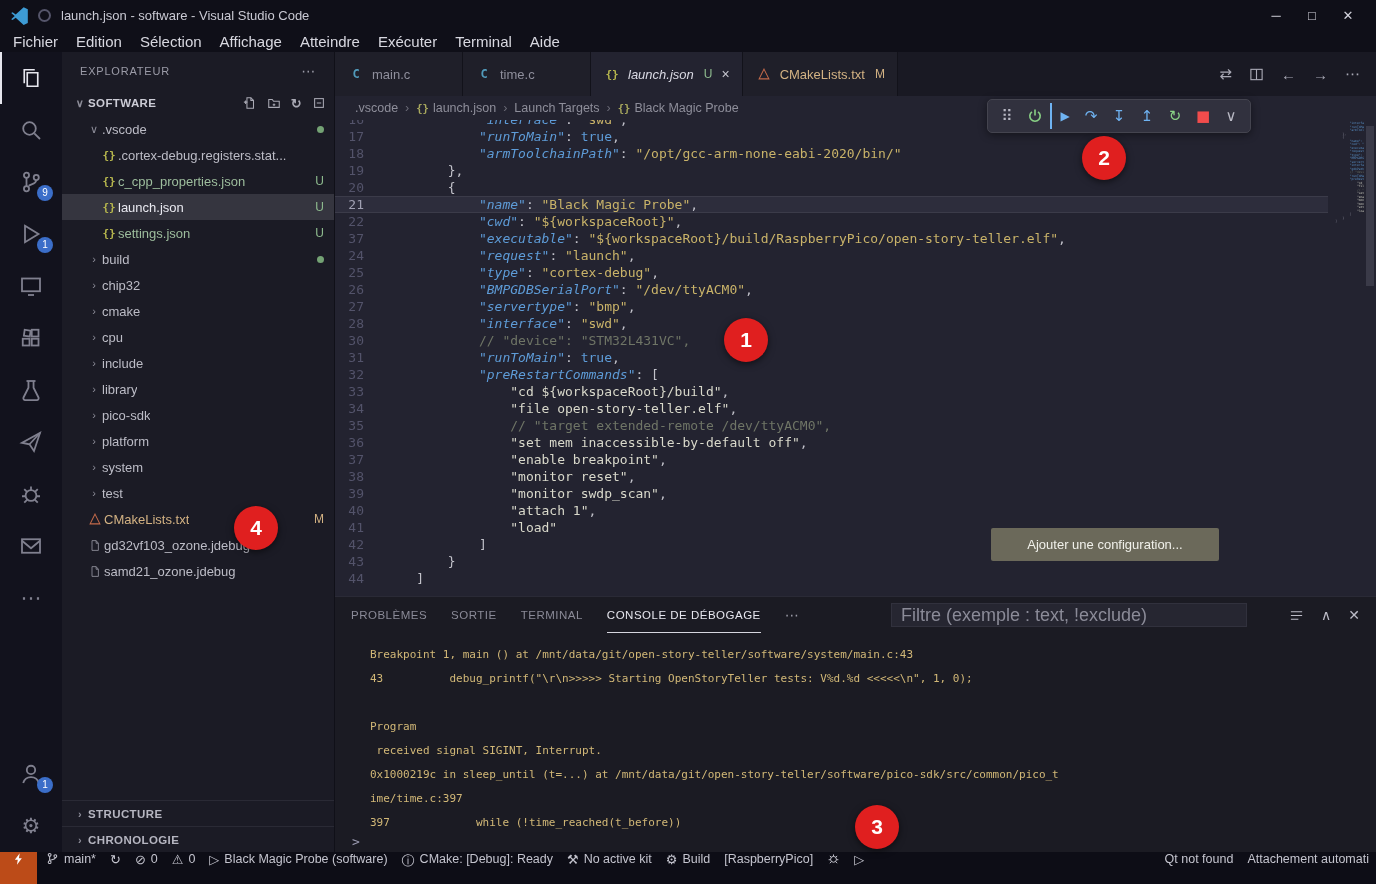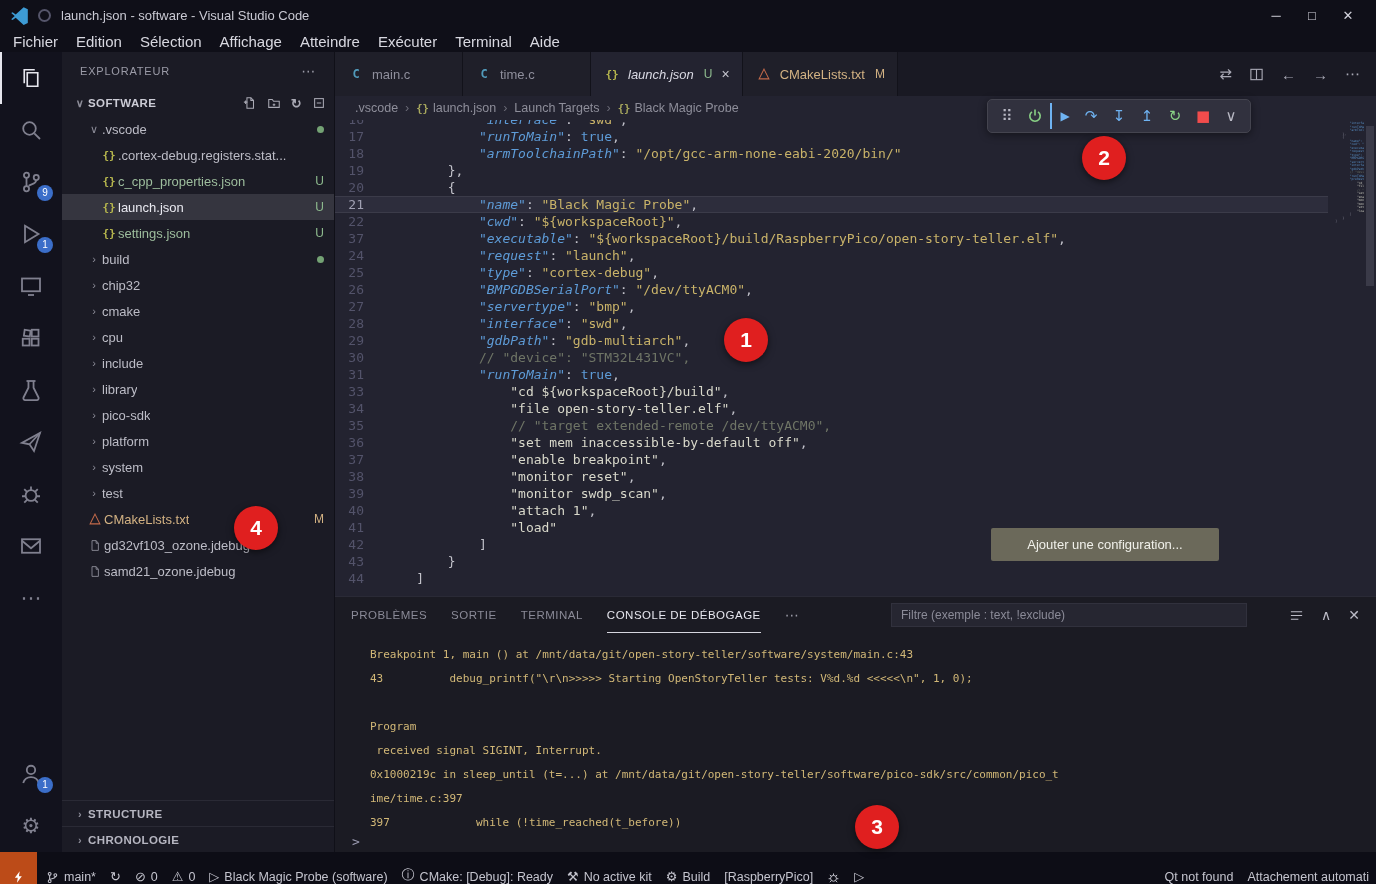--- a/index.html
+++ b/index.html
@@ -88,29 +88,29 @@
 .dbg-toolbar{position:absolute;left:652px;top:47px;height:34px;background:#31313e;border:1px solid #44444f;border-radius:5px;display:flex;align-items:center;padding:0 6px;gap:2px;box-shadow:0 2px 8px rgba(0,0,0,.45);z-index:20}
 .dbg-ic{width:26px;height:26px;display:flex;align-items:center;justify-content:center;font-size:15px;cursor:pointer;font-family:"DejaVu Sans",sans-serif}
 .dbg-gray{color:#b9b9c4}.dbg-green{color:#89d185}.dbg-blue{color:#6fb3f2}.dbg-red{color:#f14c4c}
 .dbg-cont{border-left:2px solid #6fb3f2;padding-left:2px;font-size:12px;line-height:12px}
 
 .panel{height:256px;flex:none;border-top:1px solid #2a2a36;background:#1b1b23;display:flex;flex-direction:column}
 .panel-header{height:36px;flex:none;display:flex;align-items:center;padding:0 16px;gap:24px}
 .panel-tab{font-size:11.5px;letter-spacing:.5px;color:#8a8a97;height:36px;line-height:36px;cursor:pointer;white-space:nowrap}
 .panel-tab.active{color:#e6e6ee;box-shadow:inset 0 -1px 0 #d6d6de}
 .panel-more{color:#9a9aa6;font-size:14px;cursor:pointer}
-.panel-filter{margin-left:auto;width:356px;height:24px;background:#262631;border:1px solid #31313d;color:#c9c9d3;font-size:12px;padding:0 9px;outline:none;font-family:"Liberation Sans",sans-serif}
+.panel-filter{margin-left:auto;width:356px;height:24px;background:#262631;border:1px solid #31313d;color:#c9c9d3;font-size:18px;padding:0 9px;outline:none;font-family:"Liberation Sans",sans-serif}
 .panel-filter::placeholder{color:#8b8b98}
 .panel-icons{display:flex;gap:17px;color:#bcbcc7;padding-left:18px;font-size:14px;align-items:center}
 .panel-icons .pi{cursor:pointer;display:inline-flex}
 .console{flex:1;padding:10px 0 0 35px;font-family:"DejaVu Sans Mono",monospace;font-size:11px;line-height:24px;color:#d2b877;white-space:pre;overflow:hidden}
 .console-prompt{height:18px;flex:none;padding-left:17px;font-family:"DejaVu Sans Mono",monospace;font-size:13px;color:#9a9ab0}
 
 .statusbar{height:32px;flex:none;background:#0d0d16;display:flex;align-items:center;font-size:12.5px;color:#c4c4ce;overflow:hidden;white-space:nowrap}
-.sb-item{display:flex;align-items:flex-end;gap:5px;padding:0 7px;height:100%;cursor:pointer}
+.sb-item{display:flex;align-items:flex-start;gap:5px;padding:0 7px;height:100%;cursor:pointer}
 .sb-remote{background:#bc4b18;color:#fff;padding:0 12px;margin-right:2px}
 .sb-push{margin-left:auto}
 .sb-ic{display:inline-flex;align-items:center;font-size:13px}
 
 .ann{position:absolute;width:44px;height:44px;border-radius:50%;background:#e01f1f;color:#fff;font-weight:bold;font-size:21px;display:flex;align-items:center;justify-content:center;box-shadow:0 2px 7px rgba(0,0,0,.55);z-index:60}
 svg.sic{display:block}
 </style>
 </head>
 <body>
 
@@ -434,23 +434,23 @@
             <div class="cl"><span class="ln">19</span><span class="lc">        <span class="tk-p">},</span></span></div>
             <div class="cl"><span class="ln">20</span><span class="lc">        <span class="tk-p">{</span></span></div>
             <div class="cl cur"><span class="ln">21</span><span class="lc">            <span class="tk-k">"name"</span><span class="tk-p">: </span><span class="tk-s">"Black Magic Probe"</span><span class="tk-p">,</span></span></div>
             <div class="cl"><span class="ln">22</span><span class="lc">            <span class="tk-k">"cwd"</span><span class="tk-p">: </span><span class="tk-s">"${workspaceRoot}"</span><span class="tk-p">,</span></span></div>
             <div class="cl"><span class="ln">37</span><span class="lc">            <span class="tk-k">"executable"</span><span class="tk-p">: </span><span class="tk-s">"${workspaceRoot}/build/RaspberryPico/open-story-teller.elf"</span><span class="tk-p">,</span></span></div>
             <div class="cl"><span class="ln">24</span><span class="lc">            <span class="tk-k">"request"</span><span class="tk-p">: </span><span class="tk-s">"launch"</span><span class="tk-p">,</span></span></div>
             <div class="cl"><span class="ln">25</span><span class="lc">            <span class="tk-k">"type"</span><span class="tk-p">: </span><span class="tk-s">"cortex-debug"</span><span class="tk-p">,</span></span></div>
             <div class="cl"><span class="ln">26</span><span class="lc">            <span class="tk-k">"BMPGDBSerialPort"</span><span class="tk-p">: </span><span class="tk-s">"/dev/ttyACM0"</span><span class="tk-p">,</span></span></div>
             <div class="cl"><span class="ln">27</span><span class="lc">            <span class="tk-k">"servertype"</span><span class="tk-p">: </span><span class="tk-s">"bmp"</span><span class="tk-p">,</span></span></div>
             <div class="cl"><span class="ln">28</span><span class="lc">            <span class="tk-k">"interface"</span><span class="tk-p">: </span><span class="tk-s">"swd"</span><span class="tk-p">,</span></span></div>
-            <div class="cl"><span class="ln">29</span><span class="lc">            <span class="tk-k">"gdbPath"</span><span class="tk-p">: </span><span class="tk-s">"gdb-multiarch"</span><span class="tk-p">,</span></span></div>
             <div class="cl"><span class="ln">30</span><span class="lc">            <span class="tk-c">// "device": "STM32L431VC",</span></span></div>
             <div class="cl"><span class="ln">31</span><span class="lc">            <span class="tk-k">"runToMain"</span><span class="tk-p">: </span><span class="tk-b">true</span><span class="tk-p">,</span></span></div>
+            <div class="cl"><span class="ln">32</span><span class="lc">            <span class="tk-k">"preRestartCommands"</span><span class="tk-p">: [</span></span></div>
             <div class="cl"><span class="ln">33</span><span class="lc">                <span class="tk-a">"cd ${workspaceRoot}/build"</span><span class="tk-p">,</span></span></div>
             <div class="cl"><span class="ln">34</span><span class="lc">                <span class="tk-a">"file open-story-teller.elf"</span><span class="tk-p">,</span></span></div>
             <div class="cl"><span class="ln">35</span><span class="lc">                <span class="tk-c">// "target extended-remote /dev/ttyACM0",</span></span></div>
             <div class="cl"><span class="ln">36</span><span class="lc">                <span class="tk-a">"set mem inaccessible-by-default off"</span><span class="tk-p">,</span></span></div>
             <div class="cl"><span class="ln">37</span><span class="lc">                <span class="tk-a">"enable breakpoint"</span><span class="tk-p">,</span></span></div>
             <div class="cl"><span class="ln">38</span><span class="lc">                <span class="tk-a">"monitor reset"</span><span class="tk-p">,</span></span></div>
             <div class="cl"><span class="ln">39</span><span class="lc">                <span class="tk-a">"monitor swdp_scan"</span><span class="tk-p">,</span></span></div>
             <div class="cl"><span class="ln">40</span><span class="lc">                <span class="tk-a">"attach 1"</span><span class="tk-p">,</span></span></div>
             <div class="cl"><span class="ln">41</span><span class="lc">                <span class="tk-a">"load"</span></span></div>
             <div class="cl"><span class="ln">42</span><span class="lc">            <span class="tk-p">]</span></span></div>

